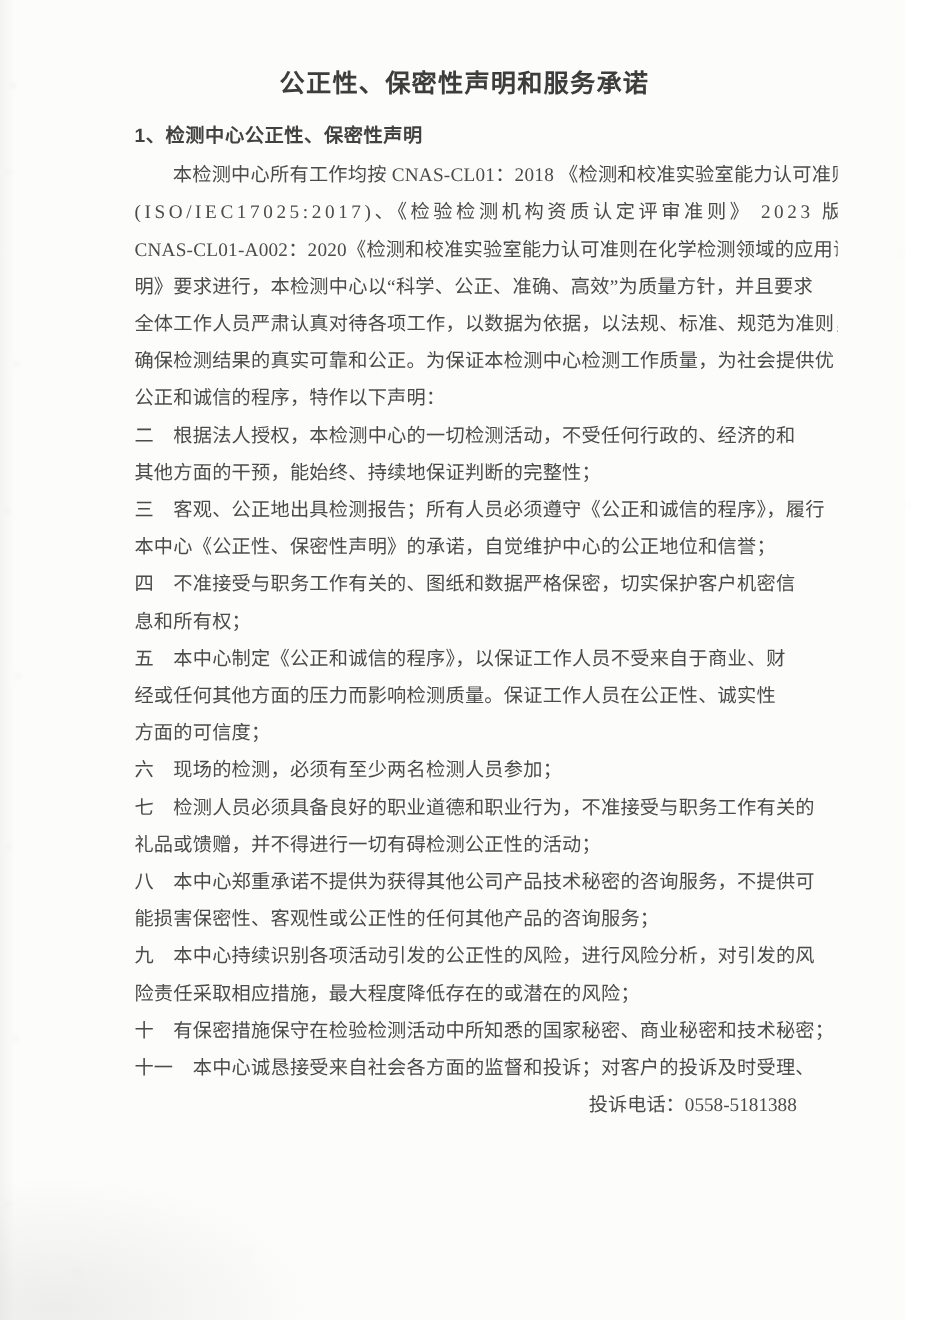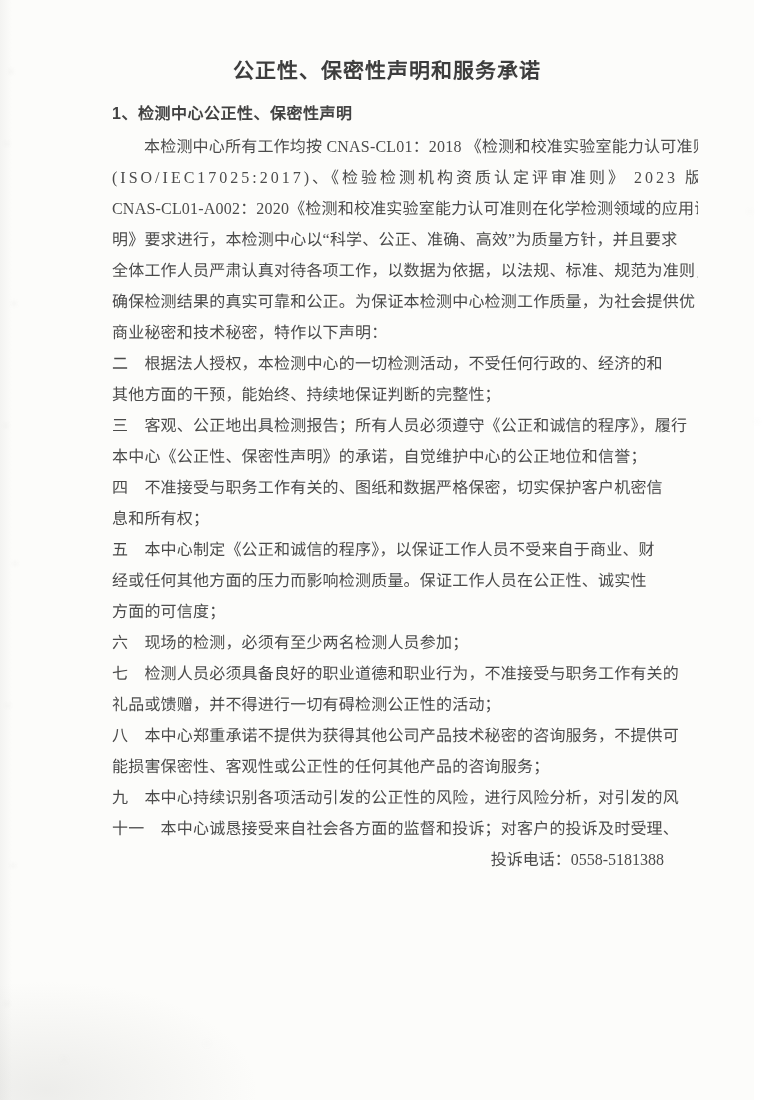--- a/index.html
+++ b/index.html
@@ -114,21 +114,21 @@
 
     <div class="section-heading">1、检测中心公正性、保密性声明</div>
 
     <div>
       <div class="tline indent">本检测中心所有工作均按 CNAS-CL01：2018 《检测和校准实验室能力认可准则》</div>
       <div class="tline tracked">(ISO/IEC17025:2017)、《检验检测机构资质认定评审准则》 2023 版、</div>
       <div class="tline">CNAS-CL01-A002：2020《检测和校准实验室能力认可准则在化学检测领域的应用说</div>
       <div class="tline">明》要求进行，本检测中心以“科学、公正、准确、高效”为质量方针，并且要求</div>
       <div class="tline">全体工作人员严肃认真对待各项工作，以数据为依据，以法规、标准、规范为准则，</div>
       <div class="tline">确保检测结果的真实可靠和公正。为保证本检测中心检测工作质量，为社会提供优</div>
-      <div class="tline">商业秘密和技术秘密，特作以下声明：</div>
+      <div class="tline">公正和诚信的程序，特作以下声明：</div>
     </div>
 
 
     <div class="stmt">
       <div class="tline">二　根据法人授权，本检测中心的一切检测活动，不受任何行政的、经济的和</div>
       <div class="tline">其他方面的干预，能始终、持续地保证判断的完整性；</div>
     </div>
 
     <div class="stmt">
       <div class="tline">三　客观、公正地出具检测报告；所有人员必须遵守《公正和诚信的程序》，履行</div>
@@ -155,22 +155,26 @@
       <div class="tline">礼品或馈赠，并不得进行一切有碍检测公正性的活动；</div>
     </div>
 
     <div class="stmt">
       <div class="tline">八　本中心郑重承诺不提供为获得其他公司产品技术秘密的咨询服务，不提供可</div>
       <div class="tline">能损害保密性、客观性或公正性的任何其他产品的咨询服务；</div>
     </div>
 
     <div class="stmt">
       <div class="tline">九　本中心持续识别各项活动引发的公正性的风险，进行风险分析，对引发的风</div>
+      <div class="tline">险责任采取相应措施，最大程度降低存在的或潜在的风险；</div>
     </div>
 
+    <div class="stmt">
+      <div class="tline">十　有保密措施保守在检验检测活动中所知悉的国家秘密、商业秘密和技术秘密；</div>
+    </div>
 
     <div class="stmt">
       <div class="tline">十一　本中心诚恳接受来自社会各方面的监督和投诉；对客户的投诉及时受理、</div>
     </div>
 
     <div class="doc-footer">投诉电话：0558-5181388</div>
 
   </div>
 </div>
 

